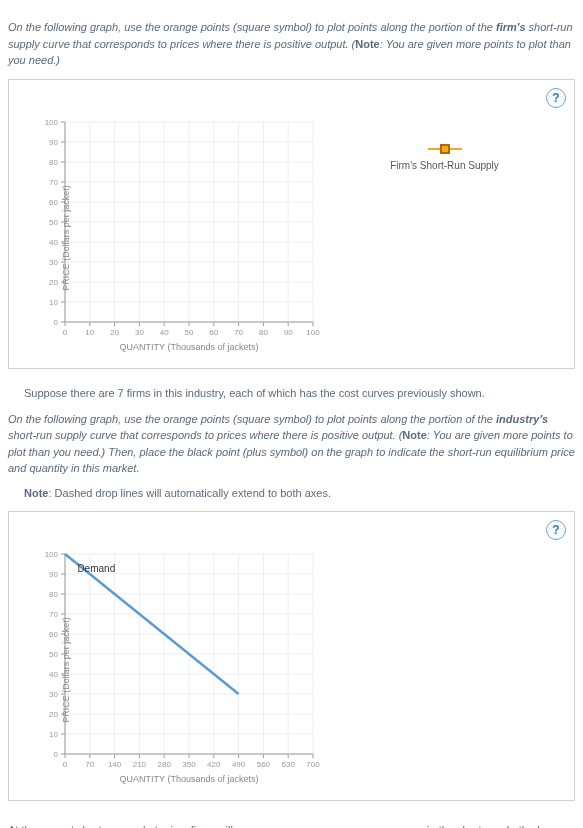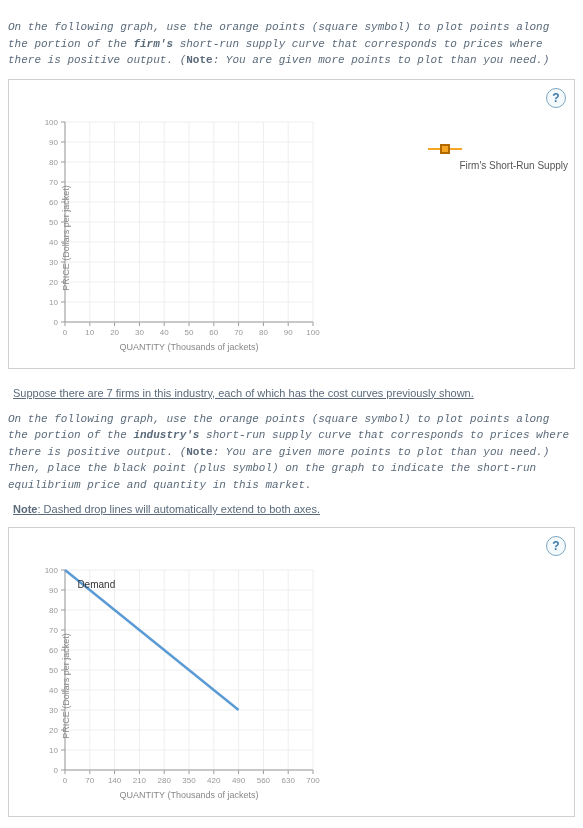--- a/index.html
+++ b/index.html
@@ -5,24 +5,24 @@
   * { box-sizing: border-box; }
   body {
     margin: 0;
     padding: 8px;
     font-family: Arial, Helvetica, sans-serif;
     font-size: 11px;
     color: #666;
     background: #fff;
     width: 583px;
   }
-  .instruction { color: #5a6a7a; line-height: 1.5; margin-bottom: 10px; font-style: italic; font-family: Liberation Mono, monospace; }
+  .instruction { color: #5a6a7a; line-height: 1.5; margin-bottom: 10px; font-style: italic; }
   .instruction b.noital { font-style: normal; font-weight: bold;}
   .instruction b { font-weight: bold; }
-  .note-line { color: #5a6a7a; margin: 8px 5px 12px; text-decoration: underline; }
+  .note-line { color: #5a6a7a; margin: 8px 16px 12px; }
   .graph-panel {
     border: 1px solid #d0d0d0;
     background: #fff;
     padding: 6px 6px 6px 6px;
     margin-bottom: 18px;
     position: relative;
   }
   .help-row { display:flex; justify-content:flex-end; }
   .help-icon {
     width: 20px; height: 20px;
@@ -38,21 +38,21 @@
   .graph-body { display: flex; }
   .chart-wrap { position: relative; padding-left: 16px; padding-bottom: 8px;}
   .y-axis-label {
     position: absolute;
     left: -2px; top: 50%;
     transform: translateY(-50%) rotate(-90deg);
     transform-origin: center;
     font-size: 9px; color: #888;
     white-space: nowrap;
   }
-  .legend { flex: 1; padding-top: 30px; font-size: 10px; color:#555; text-align:right;}
+  .legend { flex: 1; padding-top: 30px; font-size: 10px; color:#555; text-align:center;}
   .legend-item { margin-bottom: 22px; }
   .legend-marker { display:flex; align-items:center; justify-content:center; margin-bottom:6px;}
   .sq-marker {
     width:10px; height:10px; background:#f5a623; border:2px solid #b26a00;
   }
   .dash { width:12px; height:0; border-top:2px solid #f5a623; }
   .plus-marker {
     font-size: 16px; font-weight:bold; color:#000; line-height:1;
   }
   svg { display:block; }

